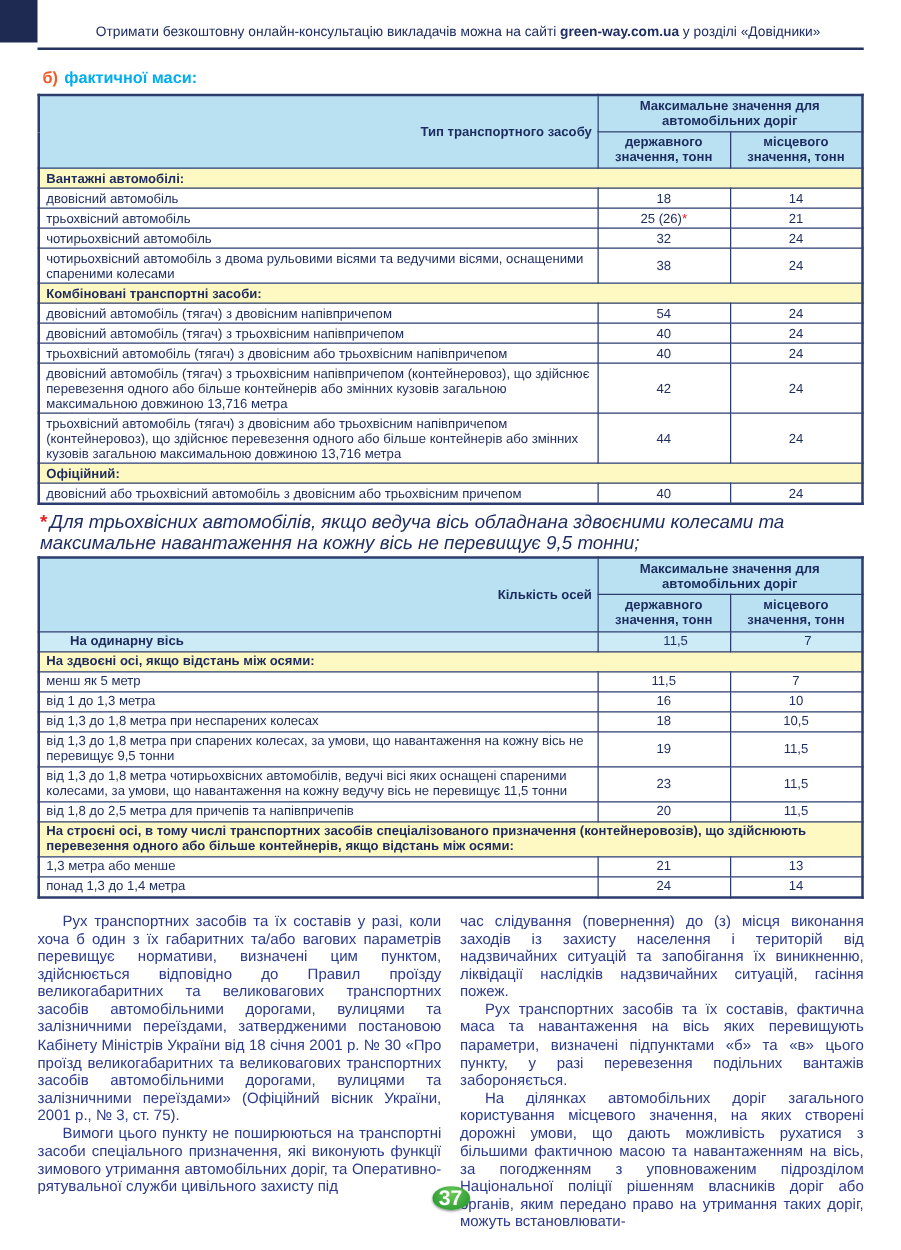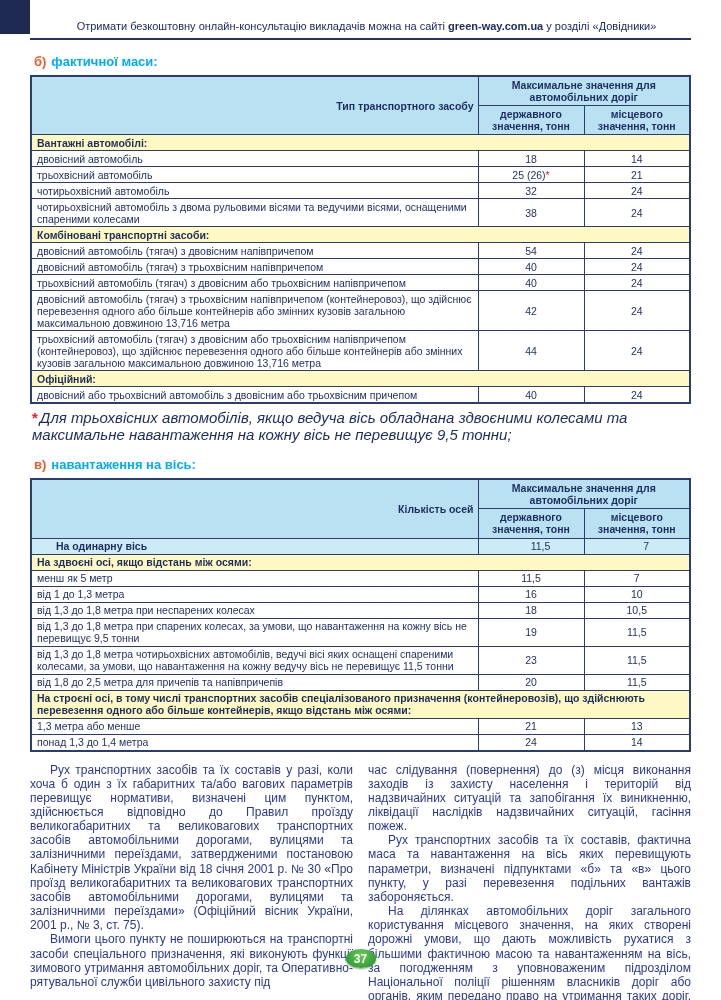--- a/index.html
+++ b/index.html
@@ -24,21 +24,21 @@
   tr.highlight td:first-child { font-weight:bold; }
   td.val { text-align:center;margin-top:35px; }
   .footnote { margin:5px 0 2px 2px; font-size:15px; font-style:italic; color:#1d2c5f; }
   .footnote .star { color:#ec1c24; font-style:normal; font-weight:bold; margin-right:2px; }
   .columns { display:flex; gap:15px; margin-top:11px; color:#2b3a8c; font-size:12px; line-height:1.18; text-align:justify; }
   .col { flex:1; min-width:0; }
   .col p { text-indent:20px; margin:0; }
   .col p.noindent { text-indent:0; }
   .pagenum { position:absolute; left:50%; transform:translateX(-50%); bottom:32px; width:30px; height:19px;
              background: radial-gradient(ellipse at 50% 30%, #6cc95a 0%, #2f9e33 75%, #1d7a24 100%);
-             border-radius:50%; color:#fff; font-size:12px; font-weight:bold;
+             border-radius:50%; color:#fff; font-size:17px; font-weight:bold;
              display:flex; align-items:center; justify-content:center; box-shadow:0 1px 2px rgba(0,0,0,.45); }
 </style>
 </head>
 <body>
 
 <div class="page">
   <div class="corner-block"></div>
 
   <div class="content">
 
@@ -123,23 +123,20 @@
           <tr>
             <td>двовісний або трьохвісний автомобіль з двовісним або трьохвісним причепом</td>
             <td class="val">40</td>
             <td class="val">24</td>
           </tr>
         </tbody>
     </table>
 
     <div class="footnote"><span class="star">*</span><span>Для трьохвісних автомобілів, якщо ведуча вісь обладнана здвоєними колесами та максимальне навантаження на кожну вісь не перевищує 9,5 тонни;</span></div>
 
-    <div class="section-heading">
-      <span class="sec-label">в)</span><span class="sec-title">навантаження на вісь:</span>
-    </div>
 
     <table class="data">
       <colgroup>
           <col class="c1">
           <col class="c2">
           <col class="c3">
         </colgroup>
       <thead>
         <tr>
           <th rowspan="2" class="left">Кількість осей</th>

